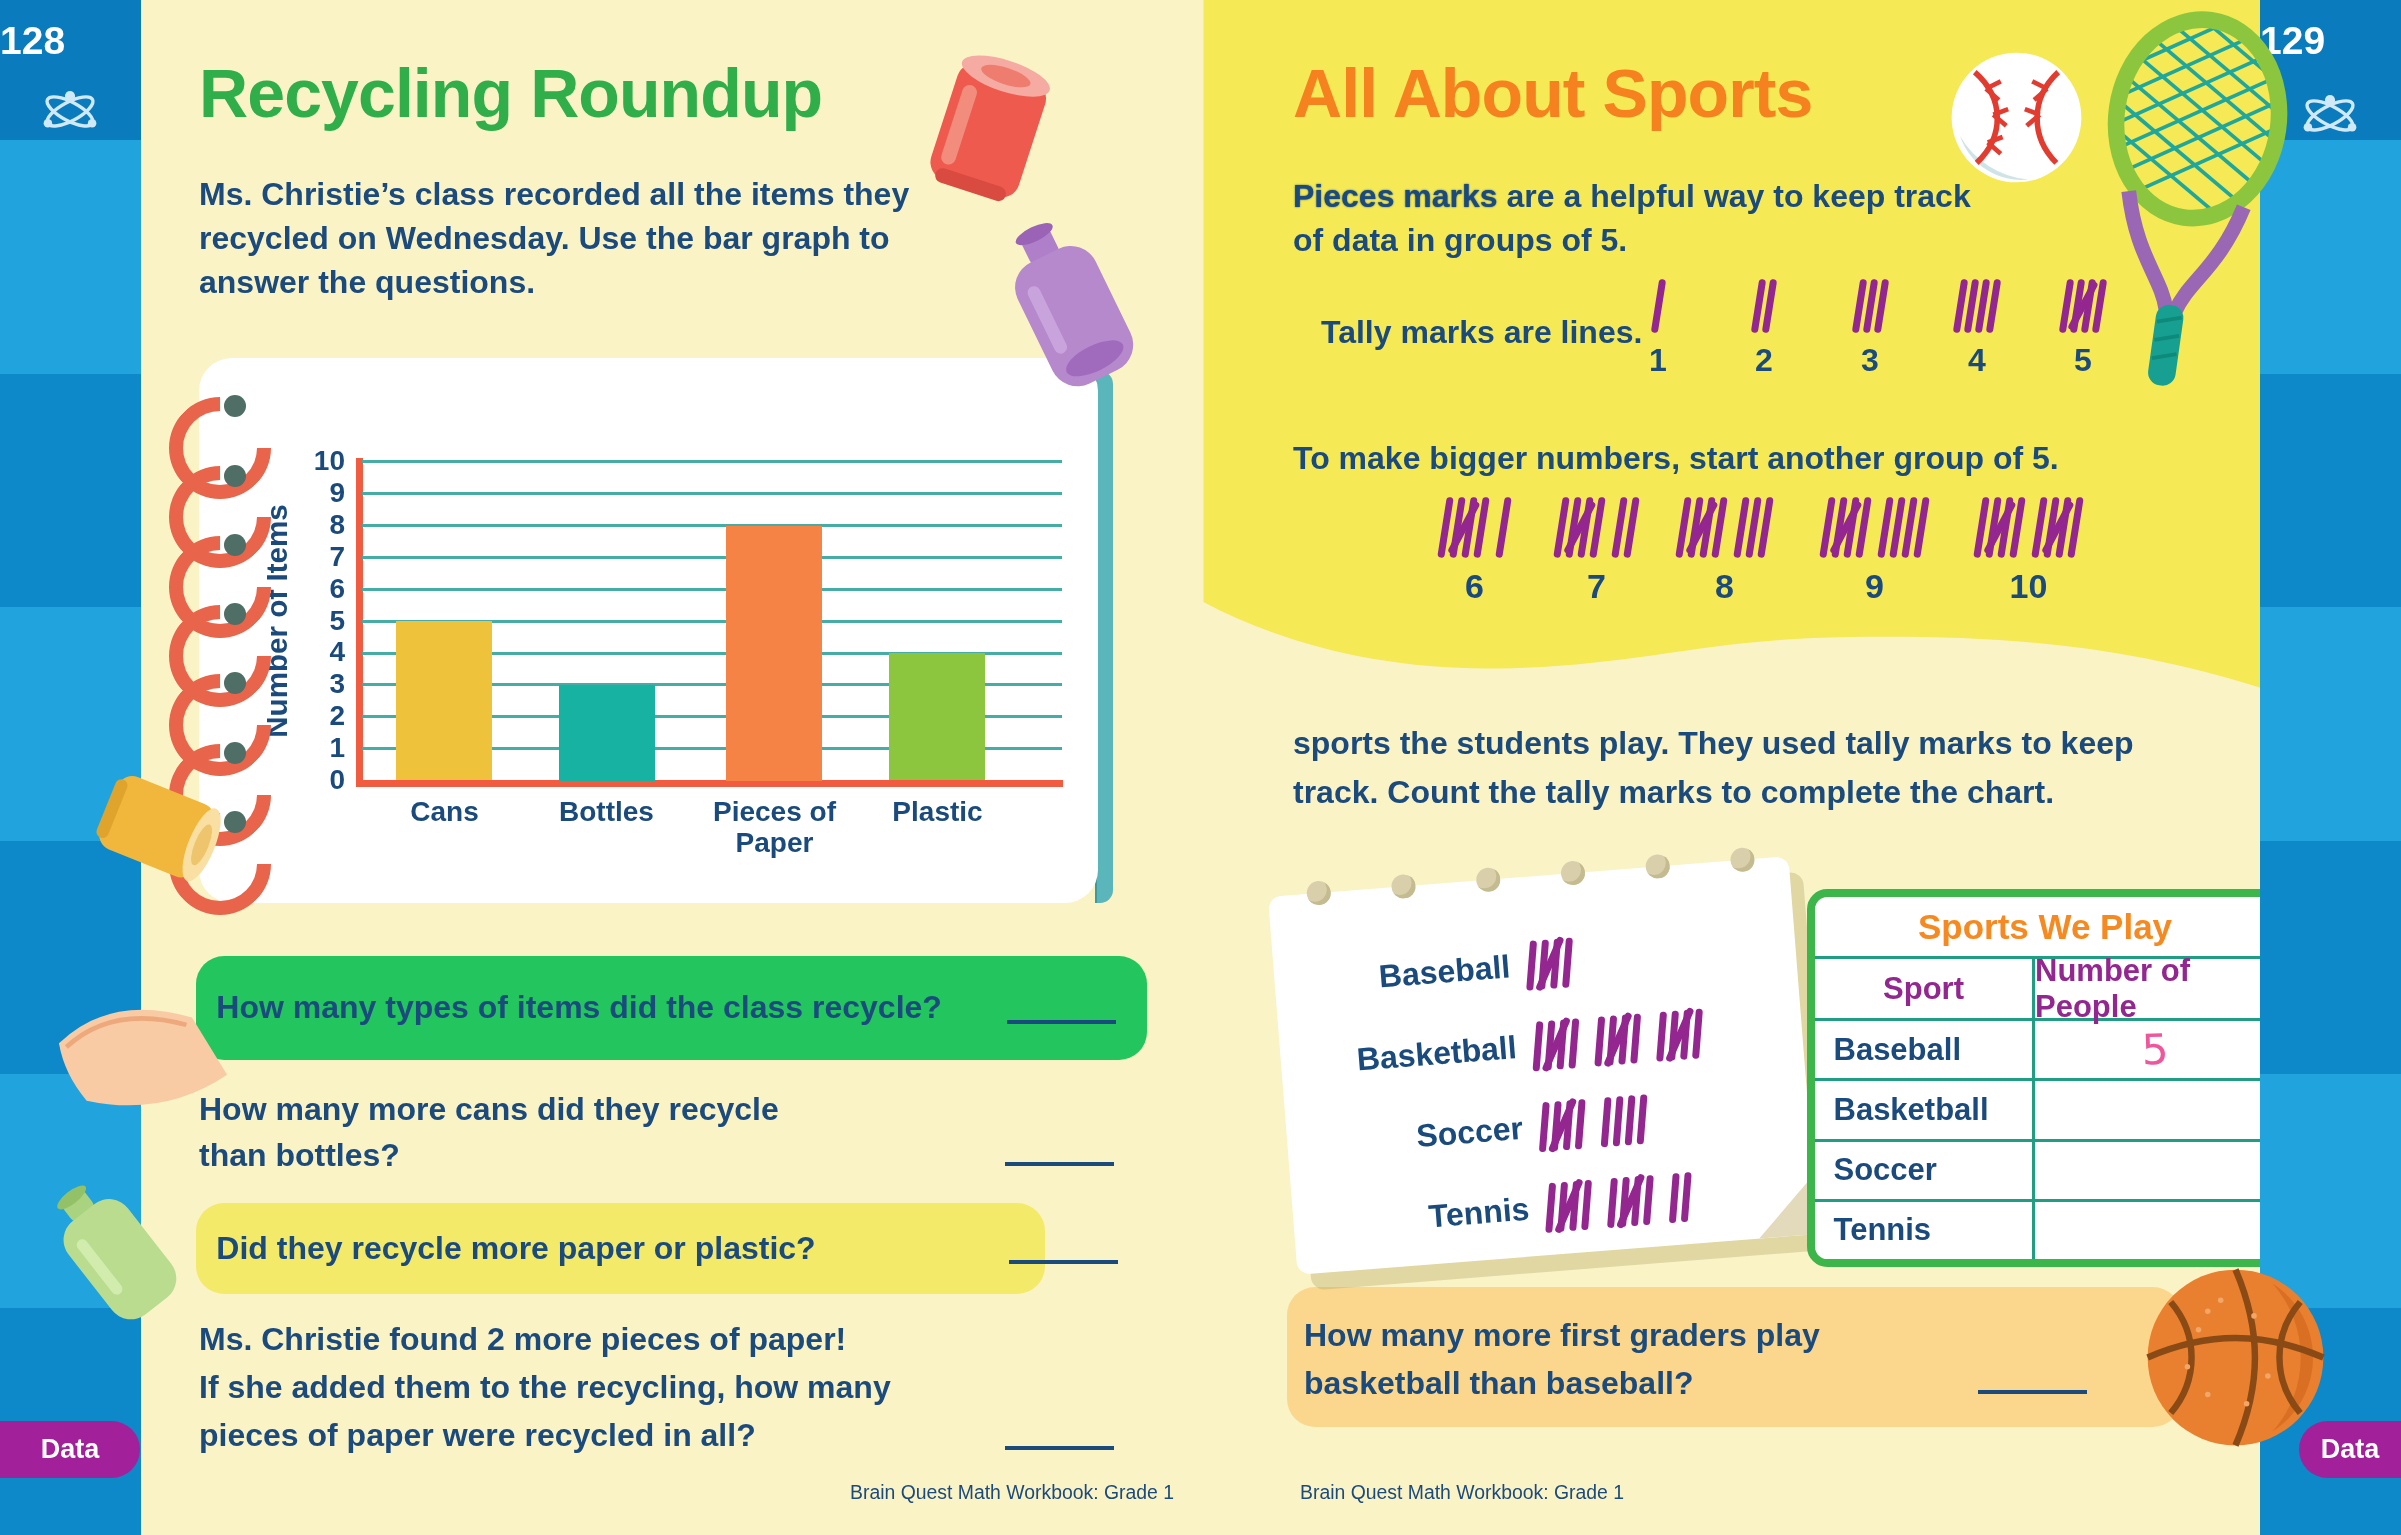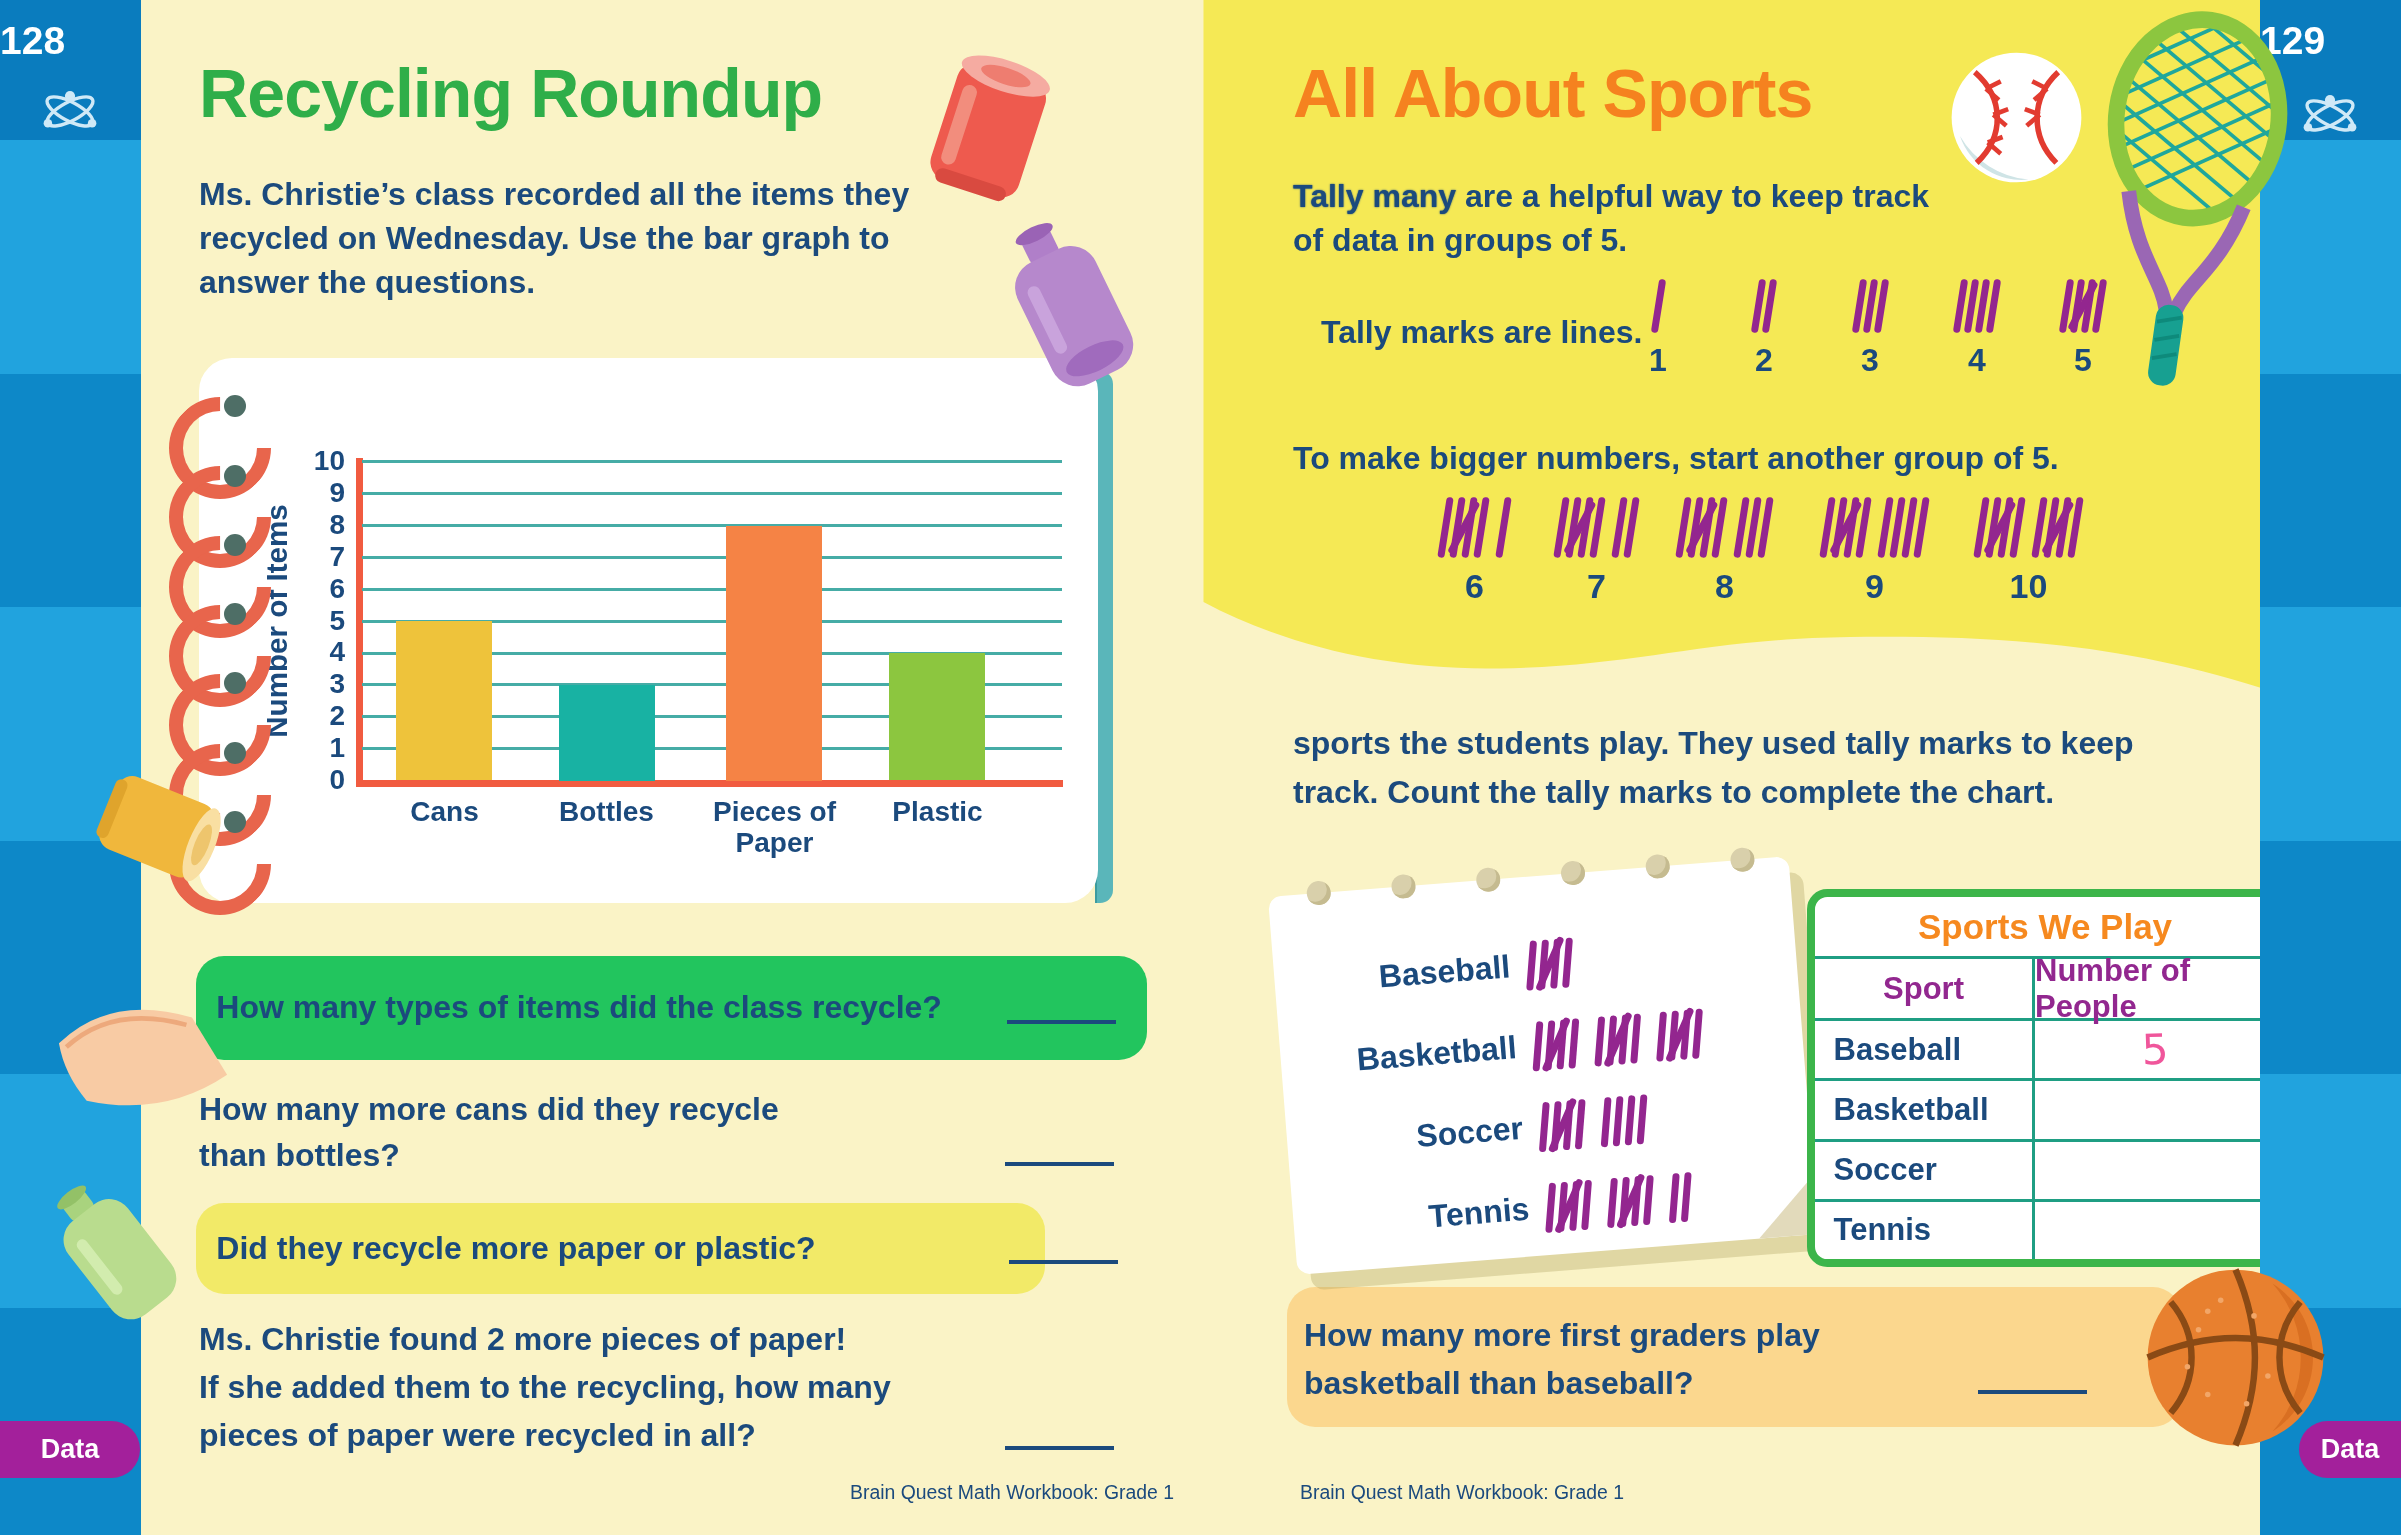--- a/index.html
+++ b/index.html
@@ -186,21 +186,21 @@
       <div>If she added them to the recycling, how many</div>
       <div>pieces of paper were recycled in all?</div>
     </div>
   <div class="blank" style="left:1005px;top:1446px;"></div>
 
   <div class="footer" style="left:850px;top:1481px;width:251px;text-align:right;">Brain Quest Math Workbook: Grade 1</div>
 
   <div class="title title-orange" style="left:1293px;top:54px;">All About Sports</div>
 
   <div class="body-text" style="left:1293px;top:174px;">
-    <div><span class="xbold">Tally many</span><span> are a helpful way to keep track</span></div>
+    <div><span class="xbold">Pieces marks</span><span> are a helpful way to keep track</span></div>
     <div>of data in groups of 5.</div>
   </div>
 
   <div class="body-text" style="left:1293px;top:310px;margin-left:28px;">Tally marks are lines.</div>
 
   <div class="body-text" style="left:1293px;top:436px;">To make bigger numbers, start another group of 5.</div>
 
   <div class="body-text" style="left:1293px;top:719px;line-height:49px;">
       <div>sports the students play. They used tally marks to keep</div>
       <div>track. Count the tally marks to complete the chart.</div>

